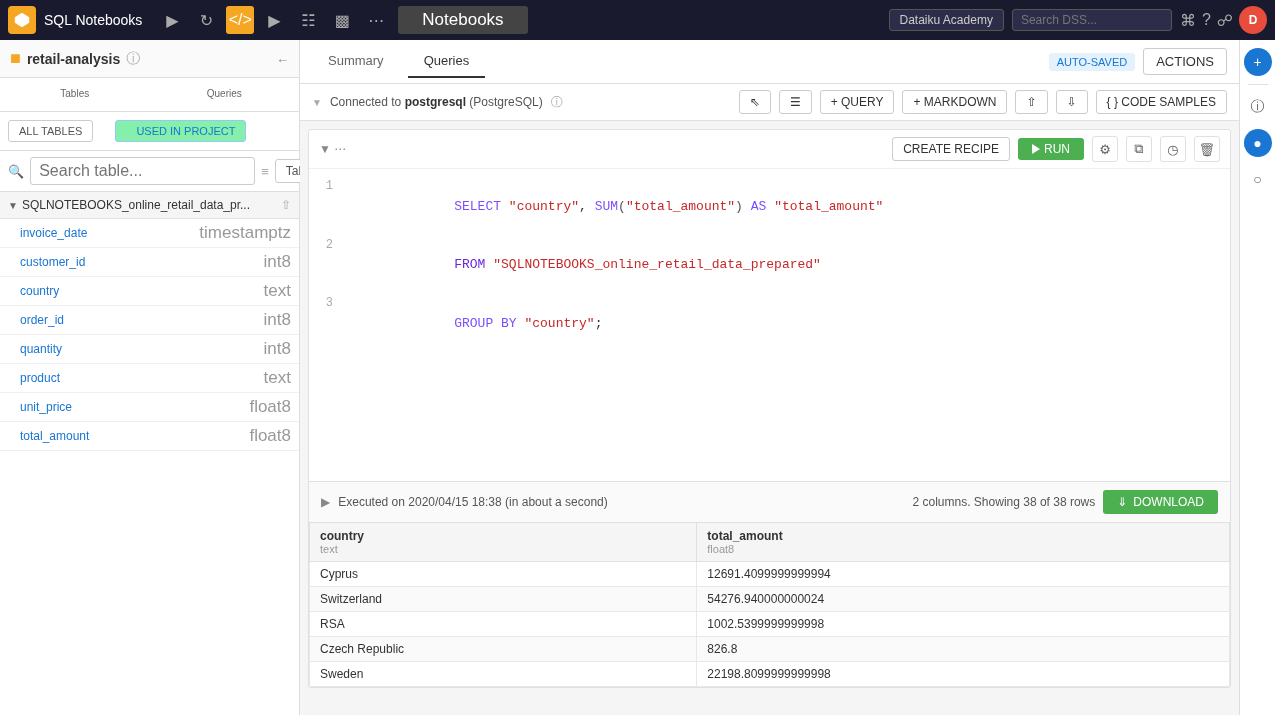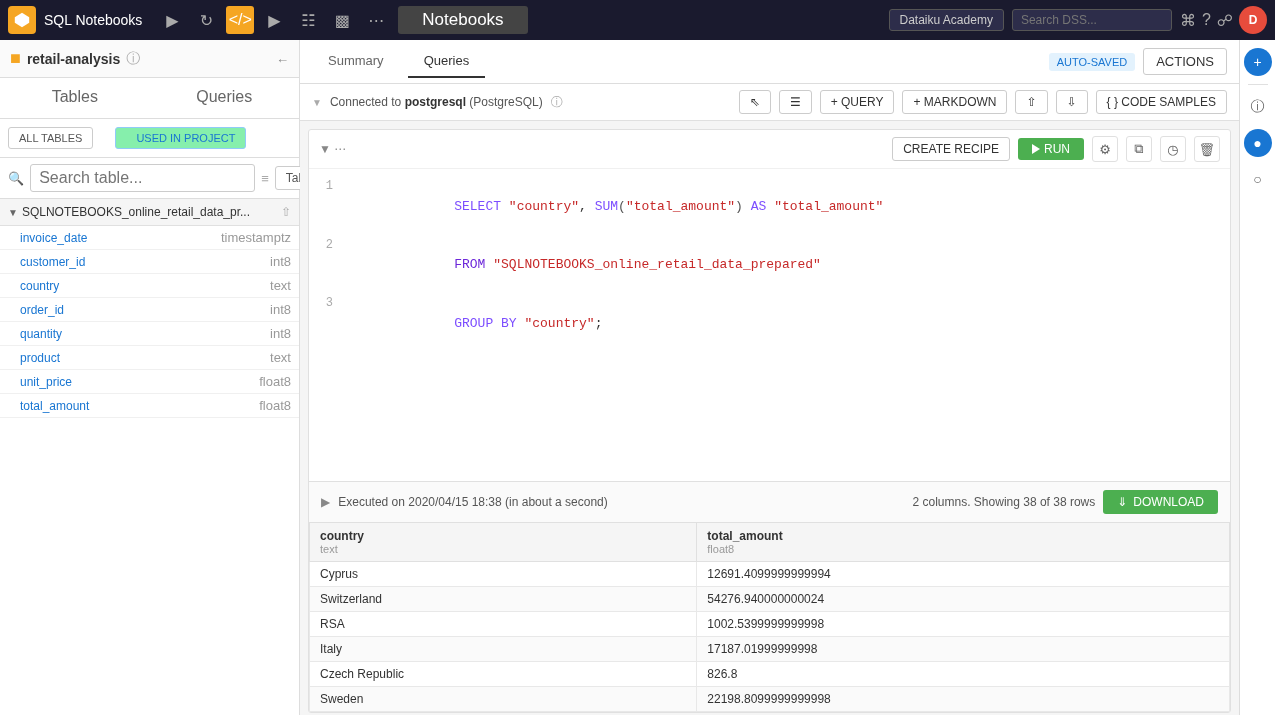--- a/index.html
+++ b/index.html
@@ -24,42 +24,42 @@
     .top-nav .avatar { width: 28px; height: 28px; background: #e74c3c; border-radius: 50%; display: flex; align-items: center; justify-content: center; color: #fff; font-size: 12px; font-weight: bold; }
 
     
     .main-layout { display: flex; height: calc(715px - 40px); }
 
     
     .left-sidebar { width: 300px; background: #fff; border-right: 1px solid #ddd; display: flex; flex-direction: column; flex-shrink: 0; }
 
     
     .sidebar-header { display: flex; border-bottom: 1px solid #ddd; }
-    .sidebar-tab { flex: 1; padding: 10px; text-align: center; font-size: 16px; font-weight: 500; cursor: pointer; border-bottom: 2px solid transparent; color: #666; }
+    .sidebar-tab { flex: 1; padding: 10px; text-align: center; font-size: 10px; font-weight: 500; cursor: pointer; border-bottom: 2px solid transparent; color: #666; }
 
     
     .sidebar-controls { padding: 8px; display: flex; gap: 22px; border-bottom: 1px solid #ddd; }
     .filter-btn { font-size: 11px; padding: 4px 10px; border: 1px solid #ccc; background: #fff; border-radius: 3px; cursor: pointer; color: #555; }
     .filter-btn.active { background: #86efac; color: #1976d2; border-color: #90caf9; padding-left: 20px; }
 
     
     .search-row { padding: 6px 8px; border-bottom: 1px solid #ddd; display: flex; gap: 6px; align-items: center; }
     .search-input { flex: 1; border: 1px solid #ccc; border-radius: 3px; padding: 4px 8px; font-size: 16px; }
     .sort-select { border: 1px solid #ccc; border-radius: 3px; padding: 3px 6px; font-size: 12px; color: #555; background: #fff; cursor: pointer; }
 
     
     .table-list { flex: 1; overflow-y: auto; }
     .table-group { }
     .table-group-header { display: flex; align-items: center; padding: 6px 8px; background: #f5f5f5; border-bottom: 1px solid #e0e0e0; cursor: pointer; gap: 4px; }
     .table-group-header .chevron { color: #666; font-size: 10px; }
     .table-group-header .name { font-size: 12px; font-weight: 400; flex: 1; color: #333; overflow: hidden; text-overflow: ellipsis; white-space: nowrap; }
     .table-group-header .share-icon { color: #aaa; font-size: 12px; }
     .table-field { display: flex; align-items: center; padding: 4px 8px 4px 20px; border-bottom: 1px solid #f0f0f0; cursor: pointer; }
     .table-field .field-name { flex: 1; font-size: 12px; color: #1976d2; }
-    .table-field .field-type { font-size: 13px; color: #999; }
+    .table-field .field-type { font-size: 17px; color: #999; }
 
     
     .main-content { flex: 1; display: flex; flex-direction: column; background: #f5f5f5; overflow: hidden; }
 
     
     .content-tabbar { background: #fff; border-bottom: 1px solid #ddd; display: flex; align-items: center; padding: 0 12px; height: 44px; gap: 8px; }
     .content-tab { padding: 8px 16px; font-size: 13px; color: #666; cursor: pointer; border-bottom: 2px solid transparent; }
     .content-tab.active { color: #333; border-bottom: 2px solid #333; font-weight: 500; }
     .tab-spacer { flex: 1; }
     .autosaved-badge { background: #e3f2fd; color: #1976d2; font-size: 11px; padding: 3px 8px; border-radius: 3px; font-weight: 500; }
@@ -327,24 +327,20 @@
               </tr>
               <tr>
                 <td>Switzerland</td>
                 <td>54276.940000000024</td>
               </tr>
               <tr>
                 <td>RSA</td>
                 <td>1002.5399999999998</td>
               </tr>
               <tr>
-                <td>Italy</td>
-                <td>17187.01999999998</td>
-              </tr>
-              <tr>
                 <td>Czech Republic</td>
                 <td>826.8</td>
               </tr>
               <tr>
                 <td>Sweden</td>
                 <td>22198.8099999999998</td>
               </tr>
             </tbody>
           </table>
         </div>

